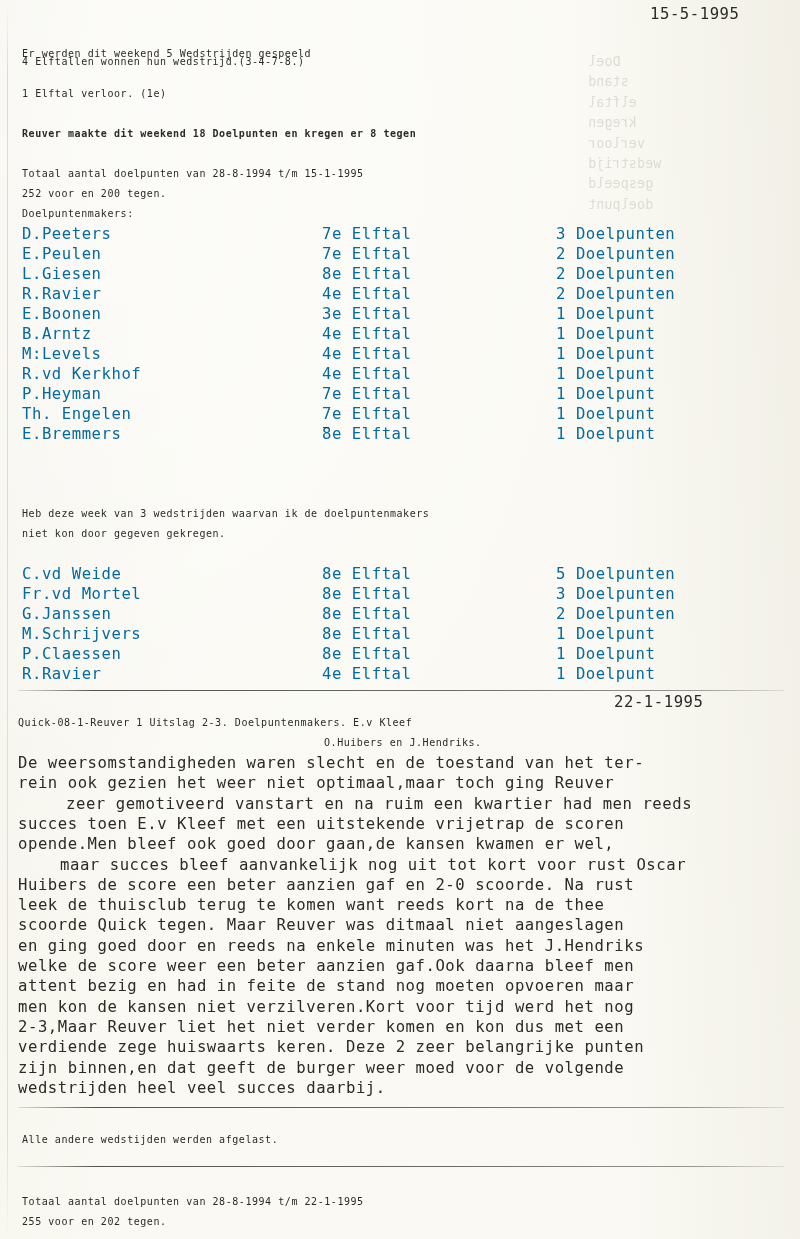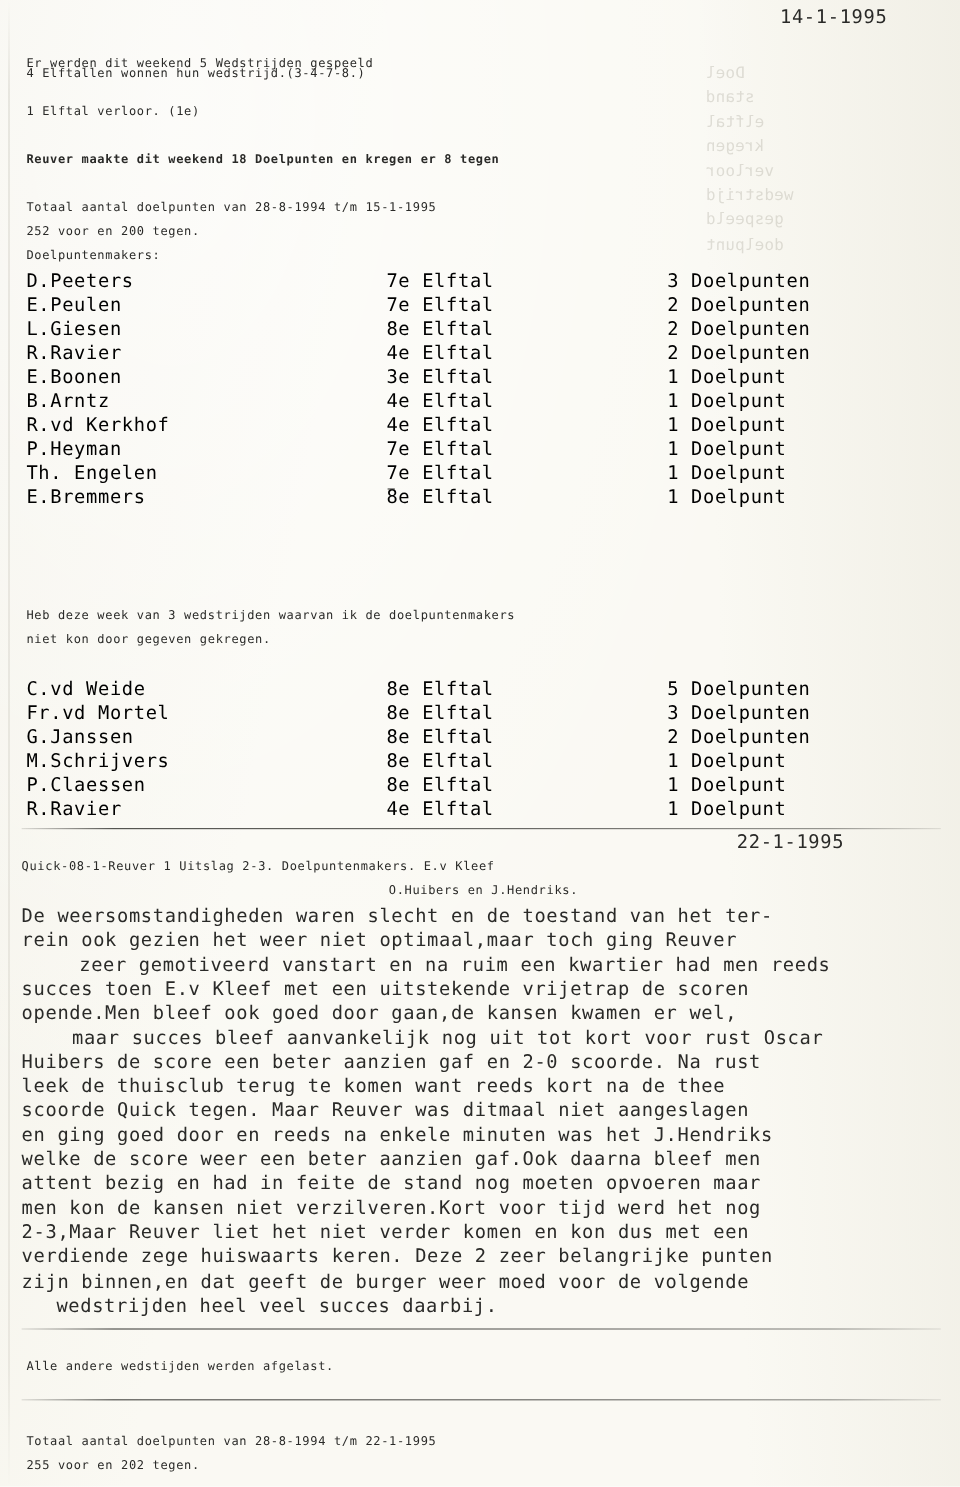--- a/index.html
+++ b/index.html
@@ -84,21 +84,21 @@
     border-collapse: collapse;
   }
   .scorer-table td {
     font-size: 15.6px;
     line-height: 20px;
     letter-spacing: 0.55px;
     padding: 0;
     height: 20px;
     vertical-align: top;
     white-space: pre;
-    color: #000000;
+    color: #0369a1;
   }
   td.col-name  { width: 311px; padding-left: 22px; box-sizing: border-box; }
   td.col-team  { width: 245px; padding-left: 11px; box-sizing: border-box; }
   td.col-count { padding-left: 0; }
   .overstrike {
     position: relative;
     display: inline-block;
   }
   .overstrike::after {
     content: "";
@@ -128,21 +128,21 @@
 stand
 elftal
 kregen
 verloor
 wedstrijd
 gespeeld
 doelpunt</div>
 
   <div id="content">
 
-    <div class="date-stamp" style="left:650px; top:5px;">14-1-1995</div>
+    <div class="date-stamp" style="left:650px; top:5px;">15-5-1995</div>
 
     <div class="line" style="left:22px; top:44px;">Er werden dit weekend 5 Wedstrijden gespeeld</div>
     <div class="line" style="left:22px; top:52px;">4 Elftallen wonnen hun wedstrijd.(3-4-7-8.)</div>
     <div class="line" style="left:22px; top:84px;">1 Elftal verloor. (1e)</div>
 
     <div class="line" style="left:22px; top:124px;font-weight:bold;">Reuver maakte dit weekend 18 Doelpunten en kregen er 8 tegen</div>
 
     <div class="line" style="left:22px; top:164px;">Totaal aantal doelpunten van 28-8-1994 t/m 15-1-1995</div>
     <div class="line" style="left:22px; top:184px;">252 voor en 200 tegen.</div>
 
@@ -170,20 +170,25 @@
             <td class="col-team">4e Elftal</td>
             <td class="col-count">2 Doelpunten</td>
           </tr>
           <tr>
             <td class="col-name">E.Boonen</td>
             <td class="col-team">3e Elftal</td>
             <td class="col-count">1 Doelpunt</td>
           </tr>
           <tr>
             <td class="col-name">B.Arntz</td>
+            <td class="col-team">4e Elftal</td>
+            <td class="col-count">1 Doelpunt</td>
+          </tr>
+          <tr>
+            <td class="col-name">M:Levels</td>
             <td class="col-team">4e Elftal</td>
             <td class="col-count">1 Doelpunt</td>
           </tr>
           <tr>
             <td class="col-name">R.vd Kerkhof</td>
             <td class="col-team">4e Elftal</td>
             <td class="col-count">1 Doelpunt</td>
           </tr>
           <tr>
             <td class="col-name">P.Heyman</td>
@@ -258,21 +263,21 @@
         <div class="para" style="left: 18px; top: 874.8px;">Huibers de score een beter aanzien gaf en 2-0 scoorde. Na rust</div>
         <div class="para" style="left: 18px; top: 895.1px;">leek de thuisclub terug te komen want reeds kort na de thee</div>
         <div class="para" style="left: 18px; top: 915.4px;">scoorde Quick tegen. Maar Reuver was ditmaal niet aangeslagen</div>
         <div class="para" style="left: 18px; top: 935.7px;">en ging goed door en reeds na enkele minuten was het J.Hendriks</div>
         <div class="para" style="left: 18px; top: 956px;">welke de score weer een beter aanzien gaf.Ook daarna bleef men</div>
         <div class="para" style="left: 18px; top: 976.3px;">attent bezig en had in feite de stand nog moeten opvoeren maar</div>
         <div class="para" style="left: 18px; top: 996.6px;">men kon de kansen niet verzilveren.Kort voor tijd werd het nog</div>
         <div class="para" style="left: 18px; top: 1016.9px;">2-3,Maar Reuver liet het niet verder komen en kon dus met een</div>
         <div class="para" style="left: 18px; top: 1037.2px;">verdiende zege huiswaarts keren. Deze 2 zeer belangrijke punten</div>
         <div class="para" style="left: 18px; top: 1057.5px;">zijn binnen,en dat geeft de burger weer moed voor de volgende</div>
-        <div class="para" style="left: 18px; top: 1077.8px; margin-left: 29px;">wedstrijden heel veel succes daarbij.</div>
+        <div class="para" style="left: 18px; top: 1077.8px;">wedstrijden heel veel succes daarbij.</div>
       </div>
 
     <div class="rule" style="left:18px; width:766px; top:1107px;"></div>
 
     <div class="line" style="left:22px; top:1130px;">Alle andere wedstijden werden afgelast.</div>
 
     <div class="rule" style="left:18px; width:766px; top:1166px;"></div>
 
     <div class="line" style="left:22px; top:1192px;">Totaal aantal doelpunten van 28-8-1994 t/m 22-1-1995</div>
     <div class="line" style="left:22px; top:1212px;">255 voor en 202 tegen.</div>

